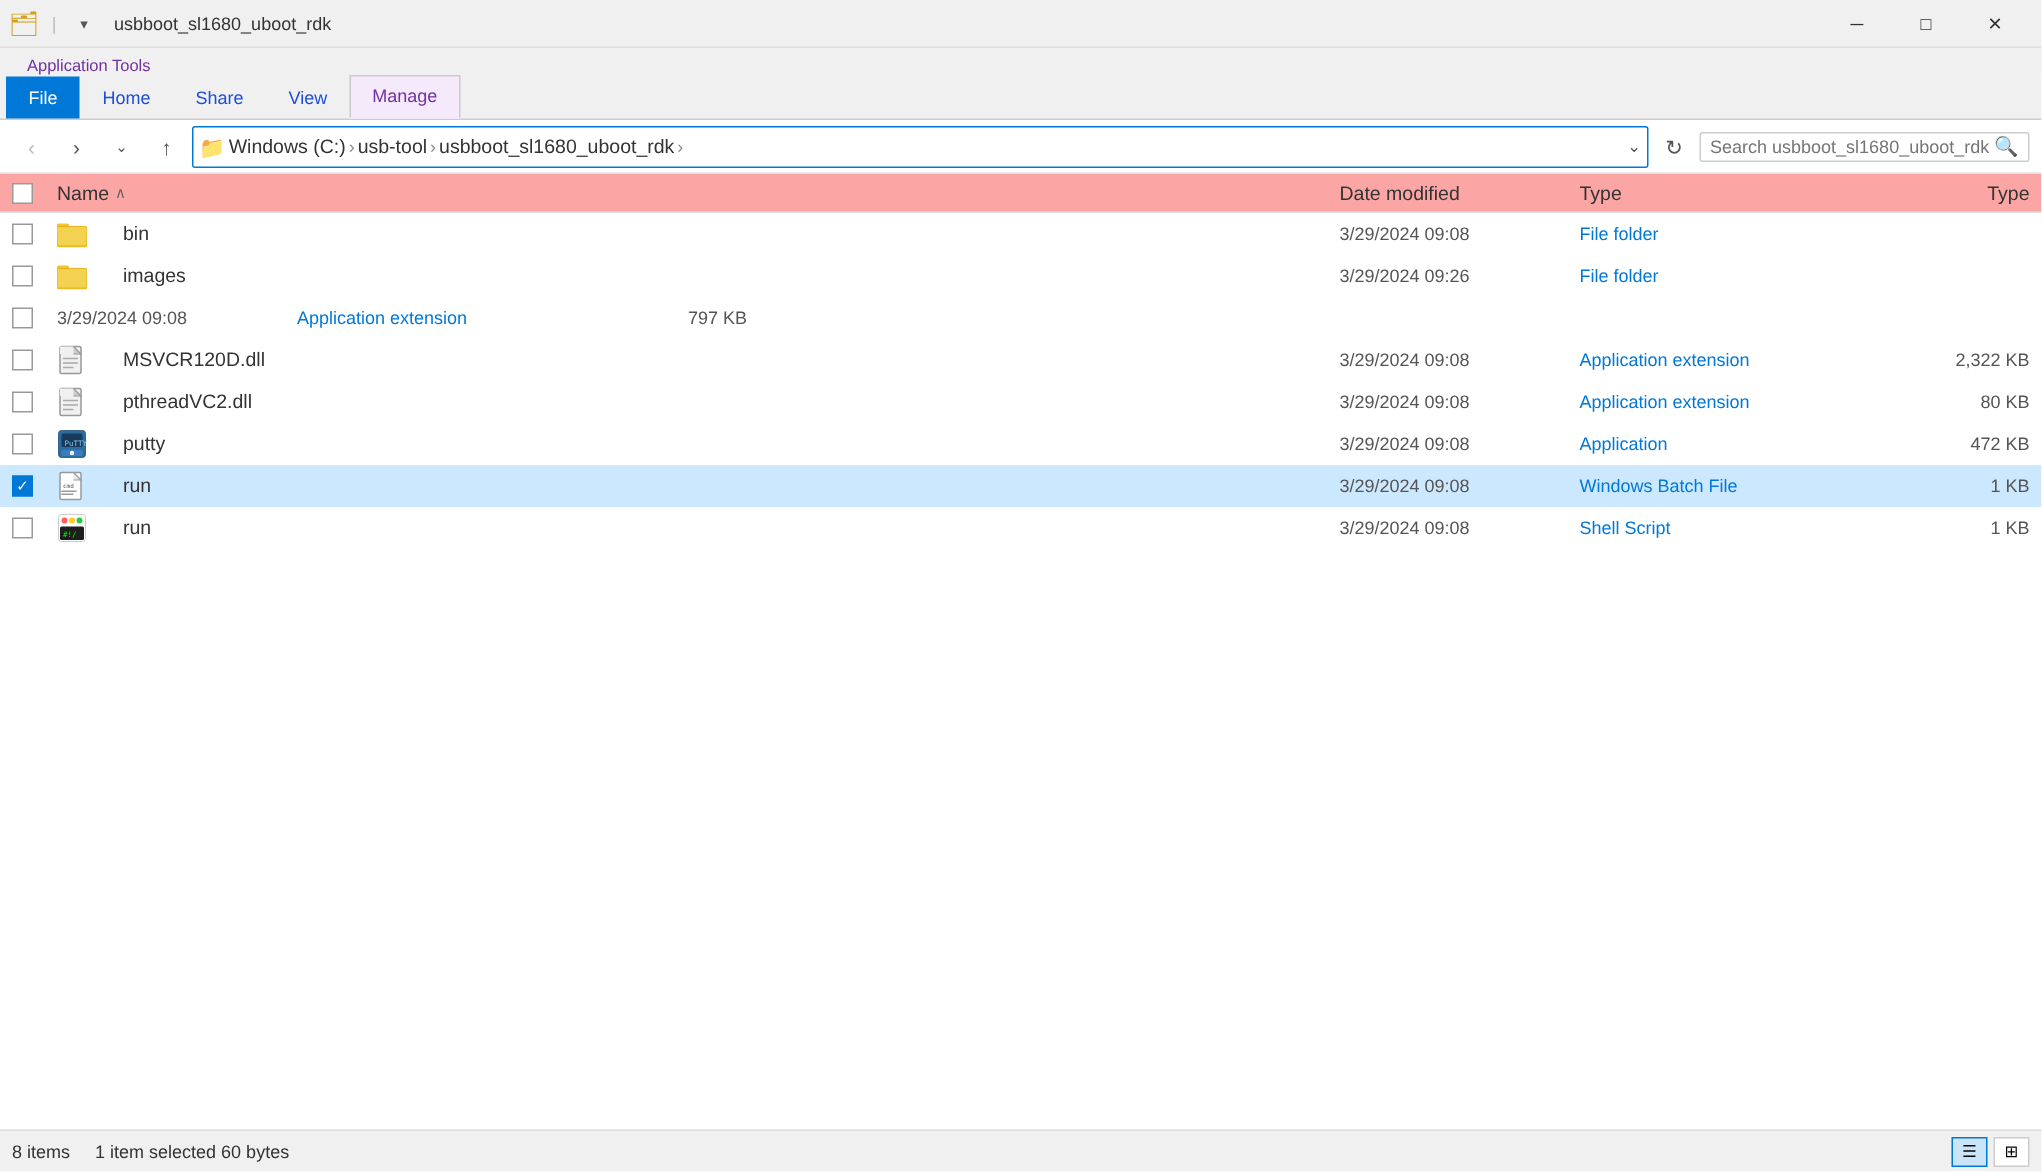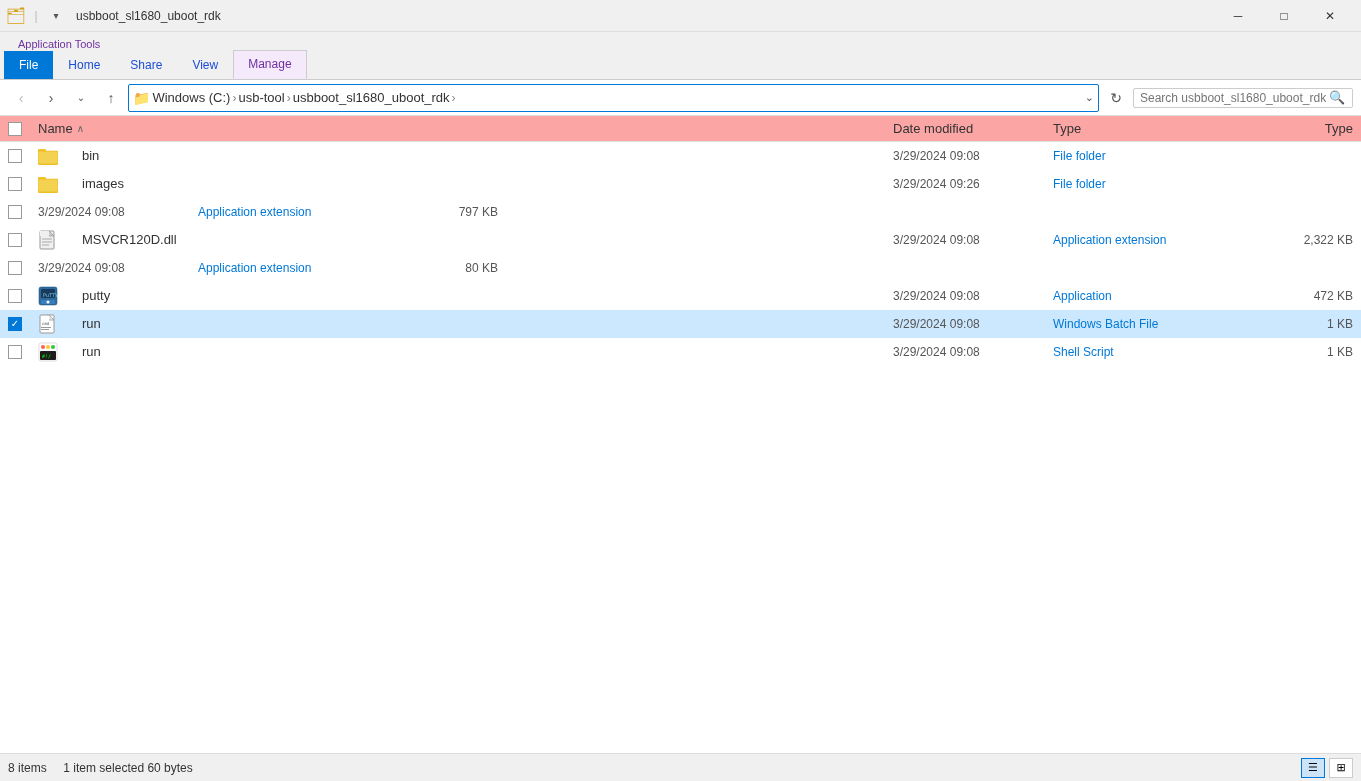--- a/index.html
+++ b/index.html
@@ -425,20 +425,33 @@
       <span class="name-text">MSVCR120D.dll</span>
     </div>
     <div class="col-date">3/29/2024 09:08</div>
     <div class="col-type">Application extension</div>
     <div class="col-size">2,322 KB</div>
   </div>
       <div class="file-row">
     <div class="col-check">
       <div class="checkbox"></div>
     </div>
+    <div class="col-name">
+      <div class="file-icon dll-icon-wrapper">
+            <svg width="18" height="20" viewBox="0 0 18 20">
+        <rect x="1" y="1" width="14" height="18" rx="1" fill="#f0f0f0" stroke="#999" stroke-width="1"></rect>
+        <rect x="1" y="1" width="9" height="5" rx="0" fill="#f0f0f0"></rect>
+        <polyline points="10,1 15,6 10,6" fill="#ccc" stroke="#999" stroke-width="0.8"></polyline>
+        <line x1="3" y1="9" x2="13" y2="9" stroke="#aaa" stroke-width="1"></line>
+        <line x1="3" y1="12" x2="13" y2="12" stroke="#aaa" stroke-width="1"></line>
+        <line x1="3" y1="15" x2="10" y2="15" stroke="#aaa" stroke-width="1"></line>
+      </svg>
+          </div>
+      <span class="name-text">pthreadVC2.dll</span>
+    </div>
     <div class="col-date">3/29/2024 09:08</div>
     <div class="col-type">Application extension</div>
     <div class="col-size">80 KB</div>
   </div>
       <div class="file-row">
     <div class="col-check">
       <div class="checkbox"></div>
     </div>
     <div class="col-name">
       <div class="file-icon dll-icon-wrapper">

